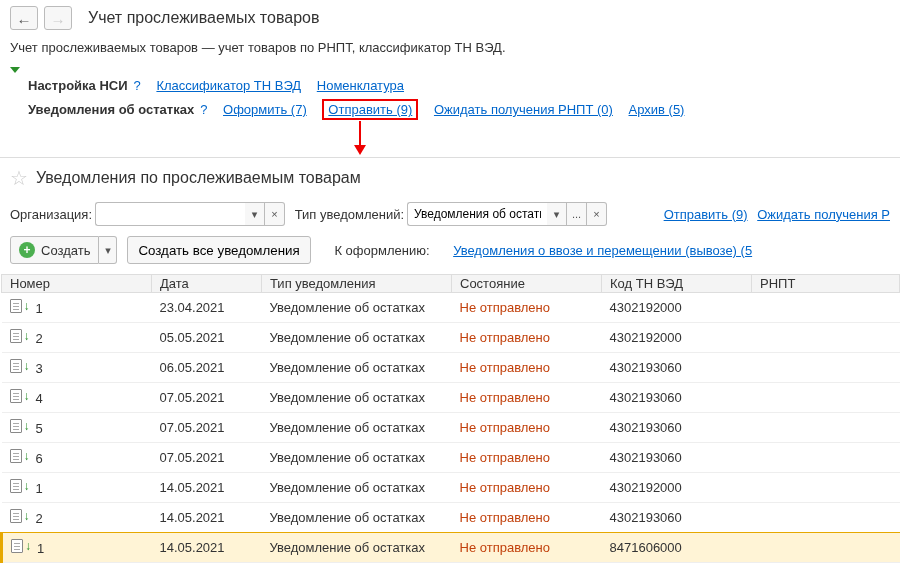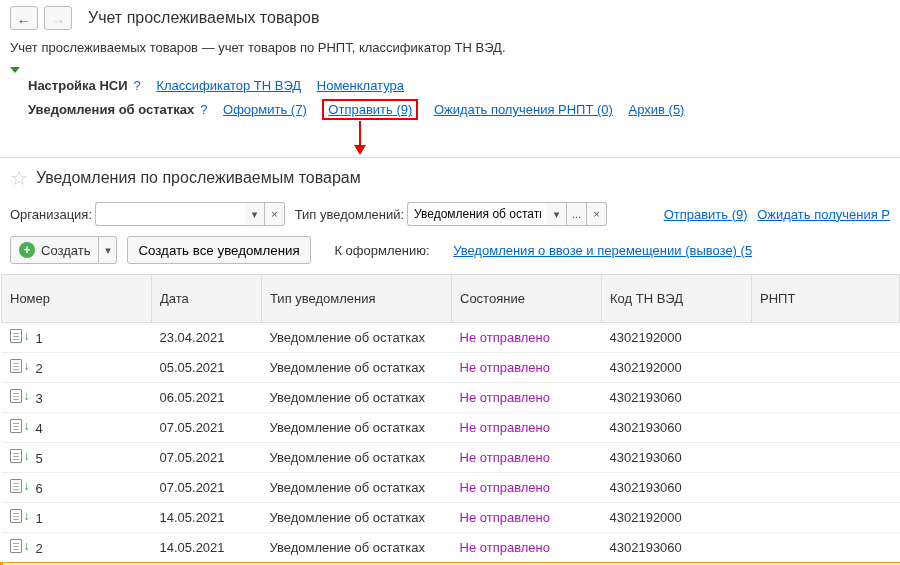--- a/index.html
+++ b/index.html
@@ -201,21 +201,21 @@
   table.grid {
     width: 100%;
     border-collapse: collapse;
     font-size: 13px;
   }
   table.grid th {
     text-align: left;
     font-weight: normal;
     background: #f4f4f4;
     border: 1px solid #ddd;
-    padding: 16px 8px;
+    padding: 1px 8px;
     color: #333;
   }
   table.grid td {
     border-bottom: 1px solid #eee;
     padding: 6px 8px;
     vertical-align: middle;
   }
   .row-icon {
     display: inline-flex;
     align-items: center;
@@ -235,21 +235,21 @@
     left: 2px; top: 3px;
     width: 6px; height: 1px;
     background: #aaa;
     box-shadow: 0 3px 0 #aaa, 0 6px 0 #aaa;
   }
   .arr-ic {
     color: #2a8f2a;
     font-size: 12px;
     line-height: 1;
   }
-  .st-red { color: #a21caf; }
+  .st-red { color: #c2410c; }
 
   tr.selected-row td {
     background: #fff4d6;
   }
   tr.selected-row td:first-child {
     border-left: 3px solid #e6a800;
   }
   tr.selected-row {
     outline: 1px solid #e6a800;
   }

